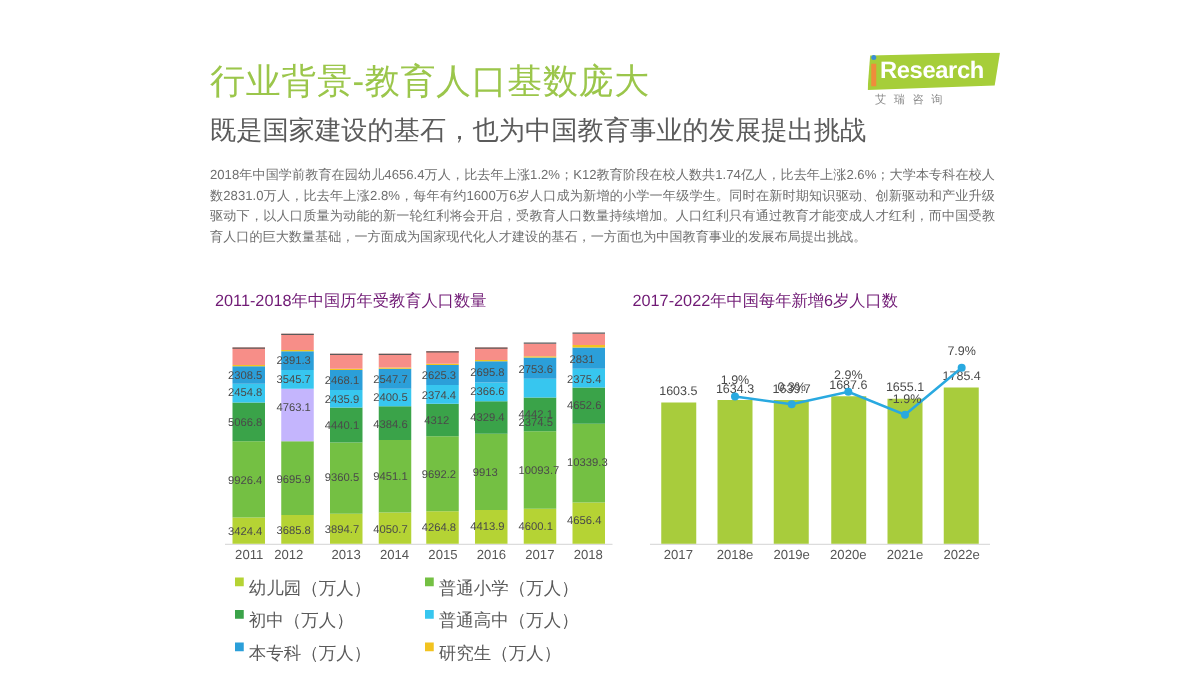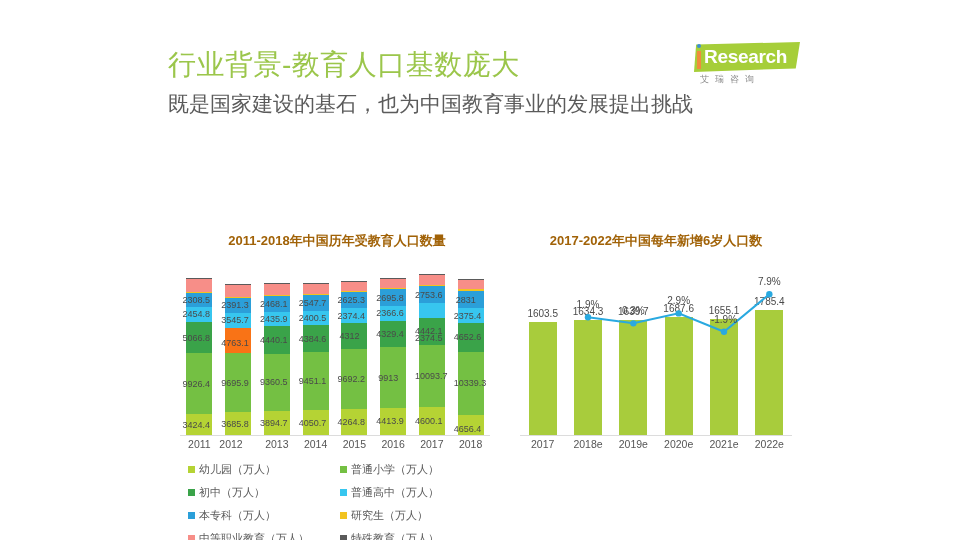--- a/index.html
+++ b/index.html
@@ -54,22 +54,22 @@
 
   
   .para {
     position: absolute; left: 168px; top: 132px; width: 628px;
     font-size: 10.5px; line-height: 16.6px; color: #6f6f6f;
     text-align: justify;
   }
 
   
   .chart-title {
-    font-size: 13px; font-weight: 700; color: #a16207;
-    text-align: center; white-space: nowrap;
+    font-size: 13px; font-weight: 400; color: #701a75;
+    white-space: nowrap;
   }
 
   
   .chart-left {
     position: absolute; left: 172px; top: 232px;
     width: 330px; height: 275px;
   }
   .lc-plot {
     position: absolute; left: 8px; top: 30px;
     width: 310px; height: 174px;
@@ -93,21 +93,21 @@
   .lc-xaxis span {
     position: absolute; width: 40px; text-align: center;
     font-size: 10.5px; color: #555;
   }
   .lc-legend {
     position: absolute; left: 16px; top: 230px;
     width: 310px;
     display: grid; grid-template-columns: 152px 152px;
     row-gap: 8px;
   }
-  .lg-item { display: flex; align-items: center; font-size: 11px; color: #5a5a5a; white-space: nowrap; }
+  .lg-item { display: flex; font-size: 14px; color: #5a5a5a; white-space: nowrap; }
   .lg-sw { width: 7px; height: 7px; margin-right: 4px; flex: none; }
 
   
   .chart-right {
     position: absolute; left: 506px; top: 232px;
     width: 300px; height: 275px;
   }
   .rc-plot {
     position: absolute; left: 14px; top: 30px;
     width: 272px; height: 174px;
@@ -152,20 +152,21 @@
   <div class="subtitle">既是国家建设的基石，也为中国教育事业的发展提出挑战</div>
 
   <div class="logo-wrap">
     <div class="logo-shape"></div>
     <div class="logo-i-dot"></div>
     <div class="logo-i-stem"></div>
     <div class="logo-text">Research</div>
     <div class="logo-cn">艾瑞咨询</div>
   </div>
 
+  <div class="para">2018年中国学前教育在园幼儿4656.4万人，比去年上涨1.2%；K12教育阶段在校人数共1.74亿人，比去年上涨2.6%；大学本专科在校人数2831.0万人，比去年上涨2.8%，每年有约1600万6岁人口成为新增的小学一年级学生。同时在新时期知识驱动、创新驱动和产业升级驱动下，以人口质量为动能的新一轮红利将会开启，受教育人口数量持续增加。人口红利只有通过教育才能变成人才红利，而中国受教育人口的巨大数量基础，一方面成为国家现代化人才建设的基石，一方面也为中国教育事业的发展布局提出挑战。</div>
 
   <div class="chart-left">
     <div class="chart-title">2011-2018年中国历年受教育人口数量</div>
     <div class="lc-plot" id="lc-plot">
         <div class="lc-bar" style="left: 6.375px;">
           <div class="seg" style="height: 21.014px; background: rgb(181, 211, 52);">
             <span class="lbl lbl-wide" style="top: 5.50701px;">3424.4</span>
           </div>
           <div class="seg" style="height: 60.9139px; background: rgb(116, 192, 67);">
             <span class="lbl lbl-wide" style="top: 25.4569px;">9926.4</span>
@@ -183,21 +184,21 @@
           <div class="seg" style="height: 13.5329px; background: rgb(247, 142, 136);"></div>
           <div class="seg" style="height: 0.244848px; background: rgb(90, 90, 90);"></div>
         </div>
         <div class="lc-bar" style="left: 45.125px;">
           <div class="seg" style="height: 22.6181px; background: rgb(181, 211, 52);">
             <span class="lbl lbl-wide" style="top: 6.30905px;">3685.8</span>
           </div>
           <div class="seg" style="height: 59.4994px; background: rgb(116, 192, 67);">
             <span class="lbl lbl-wide" style="top: 24.7497px;">9695.9</span>
           </div>
-          <div class="seg" style="height: 25px; background: #f97316;">
+          <div class="seg" style="height: 42px; background: #c4b5fd;">
             <span class="lbl lbl-wide" style="top: 9.61451px;">4763.1</span>
           </div>
           <div class="seg" style="height: 15.1401px; background: rgb(55, 198, 239);">
             <span class="lbl lbl-wide" style="top: 2.57005px;">3545.7</span>
           </div>
           <div class="seg" style="height: 14.6743px; background: rgb(43, 159, 217);">
             <span class="lbl lbl-wide" style="top: 2.33717px;">2391.3</span>
           </div>
           <div class="seg" style="height: 1.05549px; background: rgb(242, 195, 32);"></div>
           <div class="seg" style="height: 12.9708px; background: rgb(247, 142, 136);"></div>
@@ -297,21 +298,21 @@
             <span class="lbl lbl-wide" style="top: 2.28562px; margin-top: 28px;">2374.5</span>
           </div>
           <div class="seg" style="height: 16.8976px; background: rgb(43, 159, 217);">
             <span class="lbl lbl-wide" style="top: 3.44881px;">2753.6</span>
           </div>
           <div class="seg" style="height: 1.61944px; background: rgb(242, 195, 32);"></div>
           <div class="seg" style="height: 9.77246px; background: rgb(247, 142, 136);"></div>
           <div class="seg" style="height: 0.355306px; background: rgb(90, 90, 90);"></div>
         </div>
         <div class="lc-bar" style="left: 277.625px;">
-          <div class="seg" style="height: 20px; background: rgb(181, 211, 52);">
+          <div class="seg" style="height: 33px; background: rgb(181, 211, 52);">
             <span class="lbl lbl-wide" style="top: 9.28712px;">4656.4</span>
           </div>
           <div class="seg" style="height: 63.4477px; background: rgb(116, 192, 67);">
             <span class="lbl lbl-wide" style="top: 26.7238px;">10339.3</span>
           </div>
           <div class="seg" style="height: 28.5509px; background: rgb(58, 163, 73);">
             <span class="lbl lbl-wide" style="top: 9.27546px;">4652.6</span>
           </div>
           <div class="seg" style="height: 14.5768px; background: rgb(55, 198, 239);">
             <span class="lbl lbl-wide" style="top: 2.28838px;">2375.4</span>

